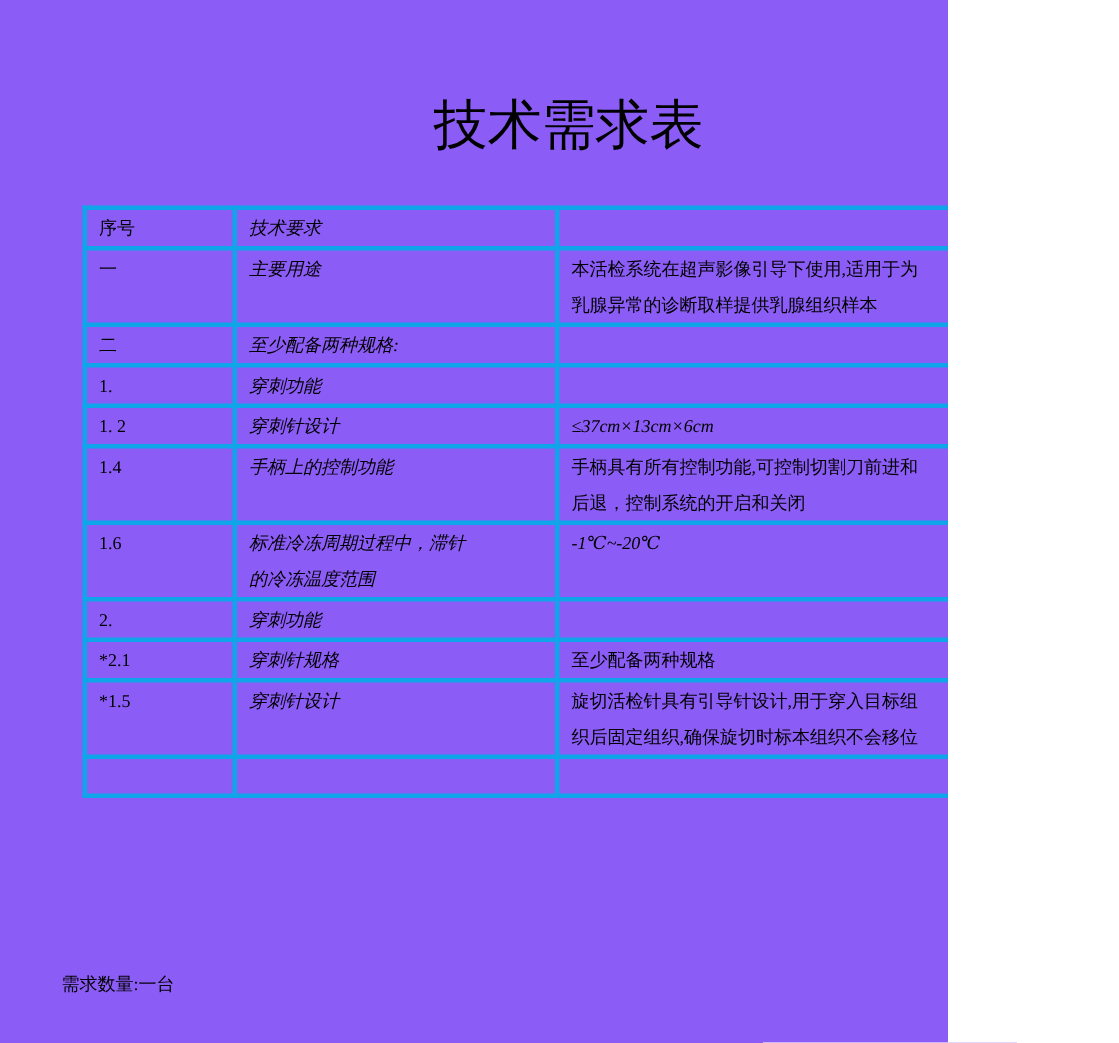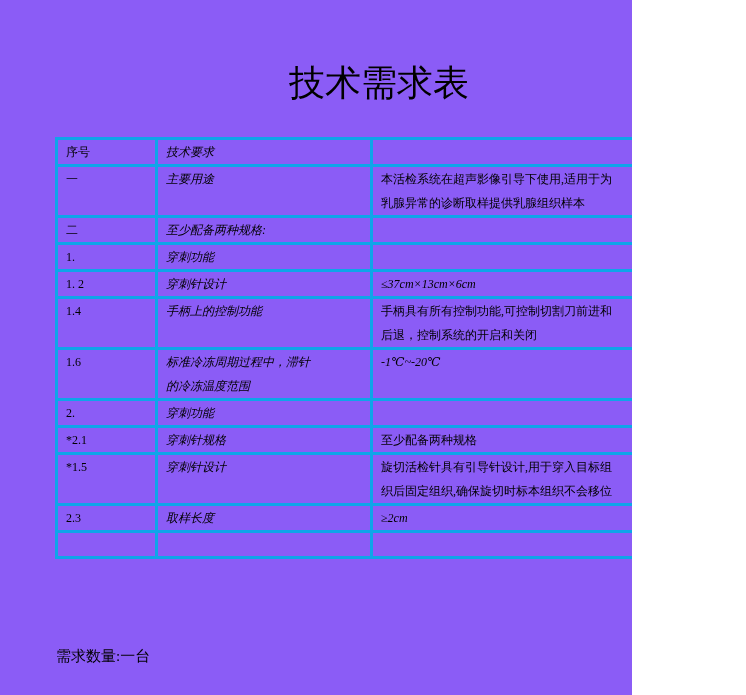--- a/index.html
+++ b/index.html
@@ -48,23 +48,23 @@
     white-space: pre-wrap;
     overflow: hidden;
     word-break: break-all;
   }
   .c1 { width: 100px; }
   .c2 { width: 215px; font-style: italic; }
   .c3 { width: 333px; }
   td.indent { padding-left: 30px; font-style: italic; }
   .doc-footer {
     position: absolute;
-    left: 56px;
+    left: 41px;
     top: 644px;
-    font-size: 15px;
+    font-size: 12px;
     line-height: 24px;
   }
 </style>
 </head>
 <body>
 
 <div class="page">
 
   <div class="doc-title">技术需求表</div>
 
@@ -123,25 +123,20 @@
         <td class="c2">穿刺针规格</td>
         <td class="c3">至少配备两种规格</td>
       </tr>
       <tr>
         <td class="c1">*1.5</td>
         <td class="c2">穿刺针设计</td>
         <td class="c3">旋切活检针具有引导针设计,用于穿入目标组
 织后固定组织,确保旋切时标本组织不会移位</td>
       </tr>
       <tr>
-        <td class="c1">2.3</td>
-        <td class="c2">取样长度</td>
-        <td class="c3 indent">≥2cm</td>
-      </tr>
-      <tr>
         <td class="c1"></td>
         <td class="c2"></td>
         <td class="c3"></td>
       </tr>
     </tbody>
   </table>
 
   <div class="doc-footer">需求数量:一台</div>
 
 </div>

